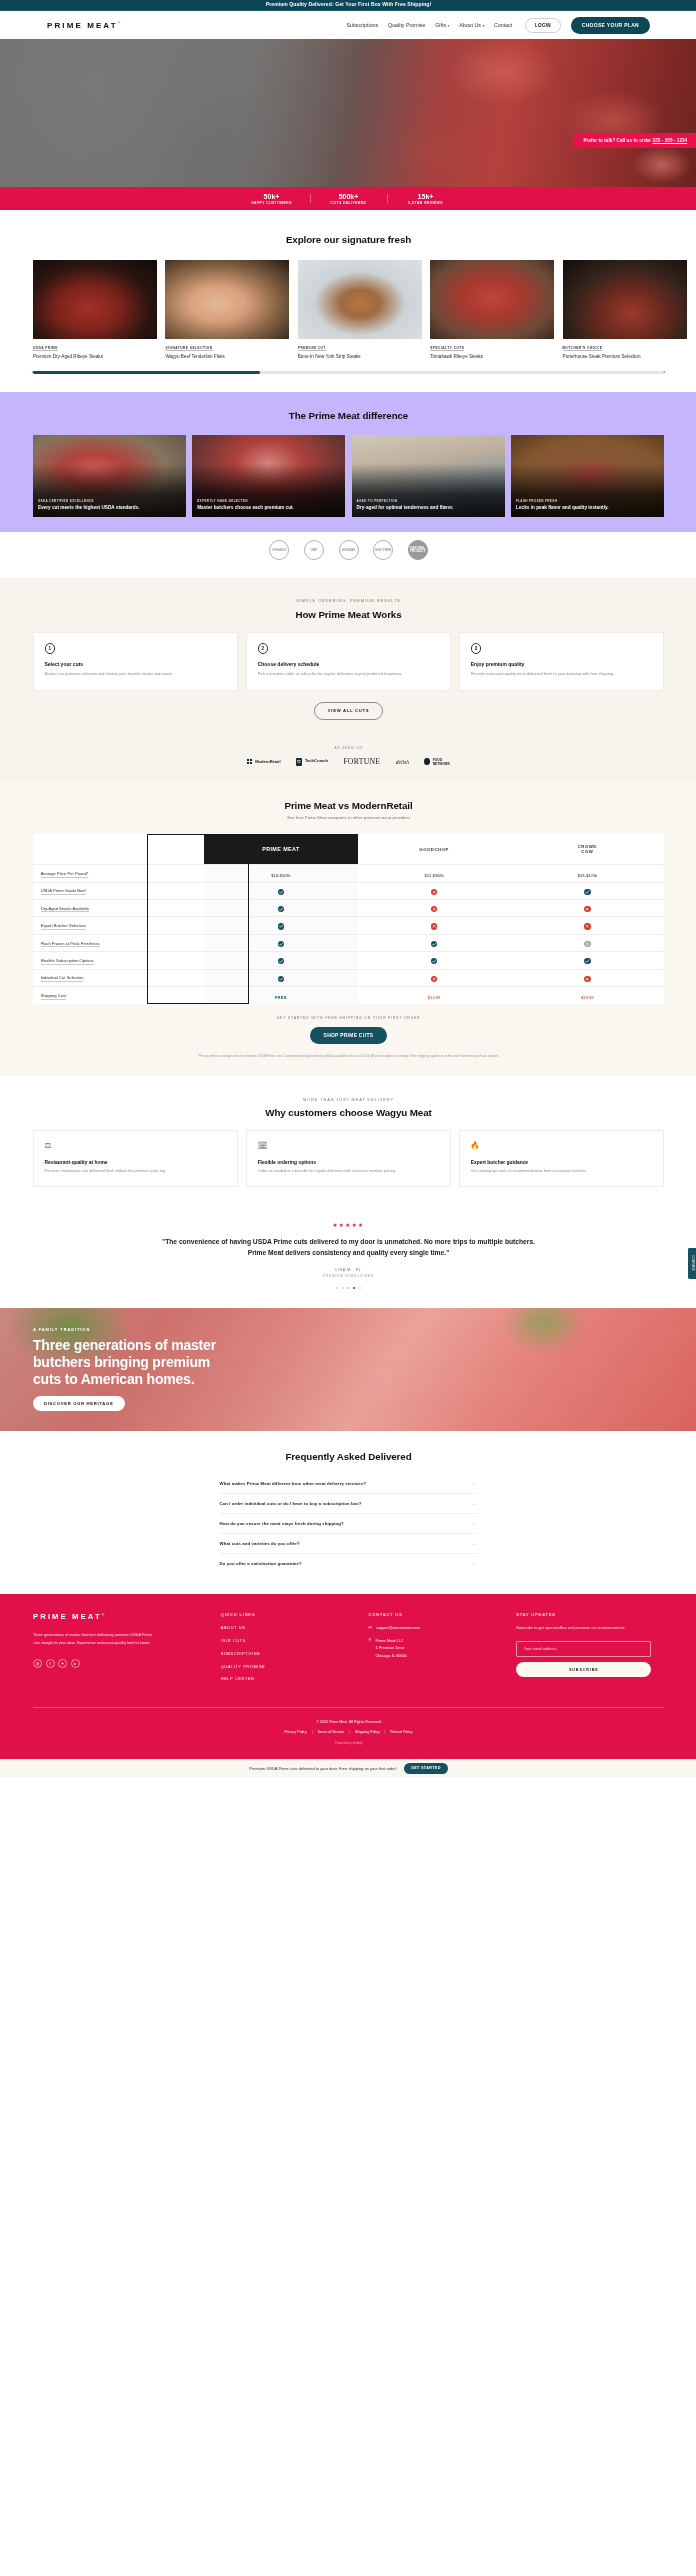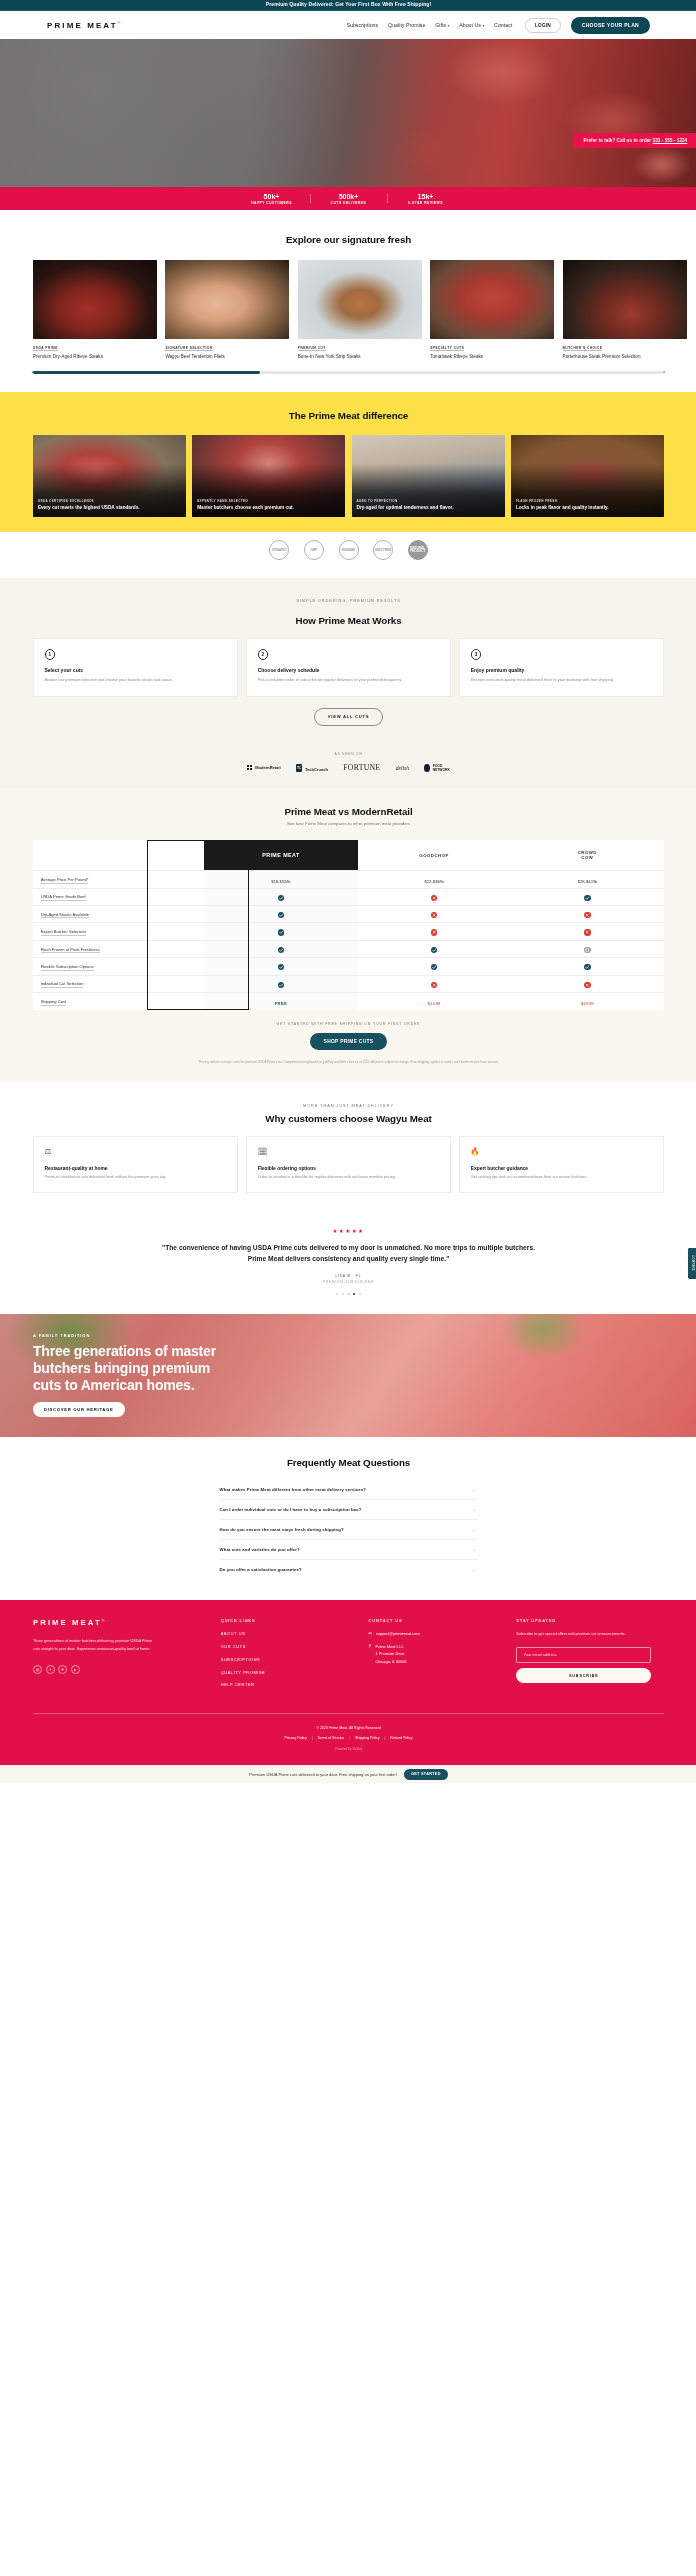--- a/index.html
+++ b/index.html
@@ -109,21 +109,21 @@
     font-size: 3.2px; font-weight: bold; letter-spacing: 0.5px; color: #333;
     border-bottom: 0.7px solid #bbb; display: inline-block; padding-bottom: 0.7px; margin: 4.9px 0 2.8px;
   }
   .cut-name { font-size: 4.6px; color: #2b2b2b; line-height: 1.45; }
   .scrollbar { margin: 9.8px 33px 0; height: 2.8px; background: #e6e6e6; border-radius: 1.4px; position: relative; }
   .scrollbar .thumb { position: absolute; left: 0; top: 0; height: 2.8px; width: 36%; background: #1d4a59; border-radius: 1.4px; }
   .scrollbar .arrow { position: absolute; top: -0.7px; font-size: 3.5px; color: #555; }
   .scrollbar .arrow.l { left: -1.4px; } .scrollbar .arrow.r { right: -1.4px; }
 
   
-  .diff { padding: 18px 0 15.3px; background: #fde047; }
+  .diff { padding: 18px 0 15.3px; background: #c4b5fd; }
   .diff-row { display: flex; gap: 6.3px; padding: 0 33px; margin-top: 14px; }
   .diff-card {
     flex: 1; height: 82px; position: relative; overflow: hidden; border-radius: 0.7px;
   }
   .diff-card .shade {
     position: absolute; inset: 0;
     background: linear-gradient(to bottom, rgba(0,0,0,.05) 35%, rgba(0,0,0,.72) 72%, rgba(0,0,0,.88) 100%);
   }
   .diff-txt { position: absolute; left: 4.9px; right: 4.9px; bottom: 4.9px; z-index: 2; }
   .diff-tag { font-size: 3px; font-weight: bold; letter-spacing: 0.4px; color: #ddd; margin-bottom: 2.1px; }
@@ -152,21 +152,21 @@
   .how-btn-wrap { text-align: center; margin-top: 11px; }
   .btn-outline {
     border: 0.7px solid #8c8c8c; background: transparent; border-radius: 28px;
     padding: 5.6px 13.2px; font-size: 4.2px; font-weight: bold; letter-spacing: 0.7px; color: #222; cursor: pointer;
   }
 
   
   .press { background: #f7f4ee; padding: 5.6px 0 15.3px; }
   .press-lab { text-align: center; font-size: 3.3px; letter-spacing: 0.8px; color: #888; margin-bottom: 7px; }
   .press-row { display: flex; justify-content: center; align-items: center; gap: 15.3px; }
-  .press-item { display: flex; align-items: flex-end; gap: 2.8px; color: #1a1a1a; }
+  .press-item { display: flex; align-items: flex-start; gap: 2.8px; color: #1a1a1a; }
   .grid4 { display: grid; grid-template-columns: 2.1px 2.1px; grid-template-rows: 2.1px 2.1px; gap: 1px; }
   .grid4 i { background: #17212b; display: block; }
   .tc-box { width: 6.3px; height: 7.7px; background: #1a2b33; border-radius: 1px; color: #fff; font-size: 3.1px; font-weight: bold; display: flex; align-items: center; justify-content: center; }
   .press-name { font-size: 4px; font-weight: bold; }
   .fortune { font-family: "Liberation Serif", serif; font-size: 7.7px; letter-spacing: 0.3px; }
   .delish { font-family: "Liberation Serif", serif; font-style: italic; font-size: 5.6px; }
   .fn-oval { width: 5.6px; height: 7.7px; border-radius: 50%; background: #17212b; }
   .fn-txt { font-size: 3.3px; font-weight: bold; line-height: 1.3; }
 
   
@@ -431,21 +431,21 @@
   <div class="badges">
     <div class="badge-seal">ORGANIC</div>
     <div class="badge-seal">GMP</div>
     <div class="badge-seal">HUMANE</div>
     <div class="badge-seal">GMO FREE</div>
     <div class="badge-seal filled">NATURAL PRODUCT</div>
   </div>
 
   <div class="how">
     <div class="sec-eyebrow">SIMPLE ORDERING, PREMIUM RESULTS</div>
-    <div class="sec-title" style="margin-top:12px">How Prime Meat Works</div>
+    <div class="sec-title" style="margin-top:6px">How Prime Meat Works</div>
     <div class="how-cards">
       <div class="how-card">
         <div class="step-circle">1</div>
         <div class="how-title">Select your cuts</div>
         <div class="how-desc">Browse our premium selection and choose your favorite steaks and roasts.</div>
       </div>
       <div class="how-card">
         <div class="step-circle">2</div>
         <div class="how-title">Choose delivery schedule</div>
         <div class="how-desc">Pick a one-time order or subscribe for regular deliveries at your preferred frequency.</div>
@@ -639,21 +639,21 @@
 
   <div class="heritage">
     <div class="her-inner">
       <div class="her-eyebrow">A FAMILY TRADITION</div>
       <div class="her-title">Three generations of master butchers bringing premium cuts to American homes.</div>
       <button class="her-btn">DISCOVER OUR HERITAGE</button>
     </div>
   </div>
 
   <div class="faq">
-    <div class="sec-title">Frequently Meat Questions</div>
+    <div class="sec-title">Frequently Asked Delivered</div>
     <div class="faq-list">
       <div class="faq-item">
         <span class="faq-q">What makes Prime Meat different from other meat delivery services?</span>
         <span class="faq-chev">⌄</span>
       </div>
       <div class="faq-item">
         <span class="faq-q">Can I order individual cuts or do I have to buy a subscription box?</span>
         <span class="faq-chev">⌄</span>
       </div>
       <div class="faq-item">

